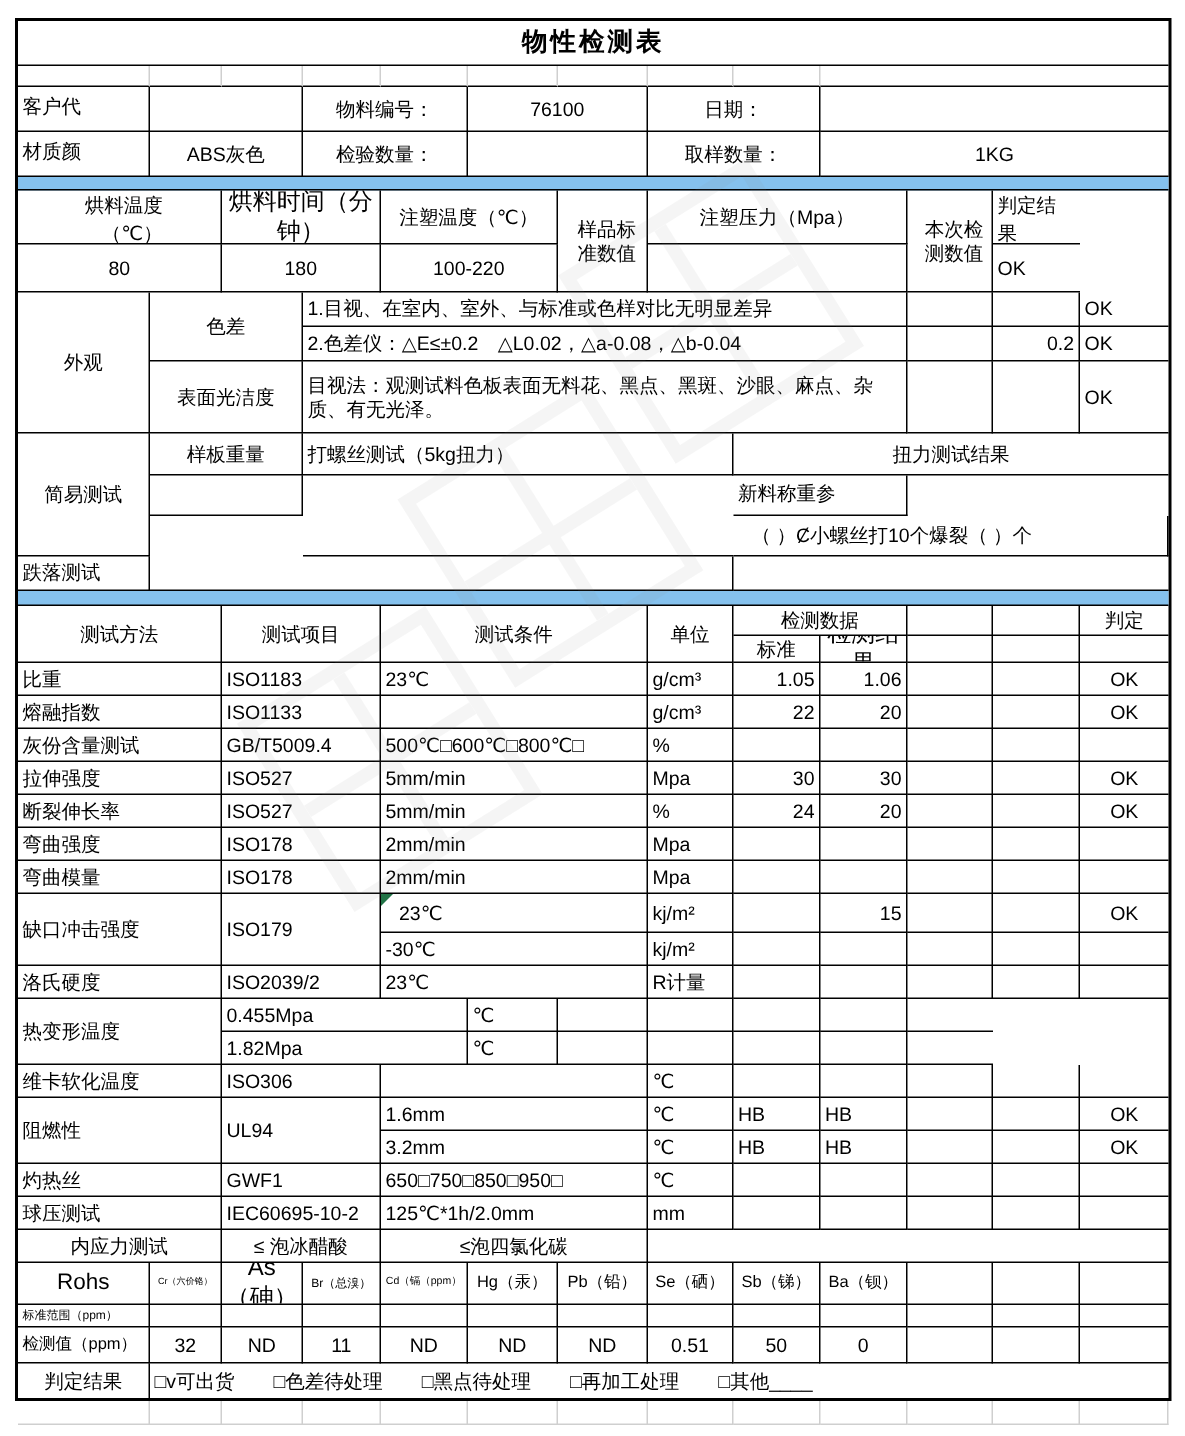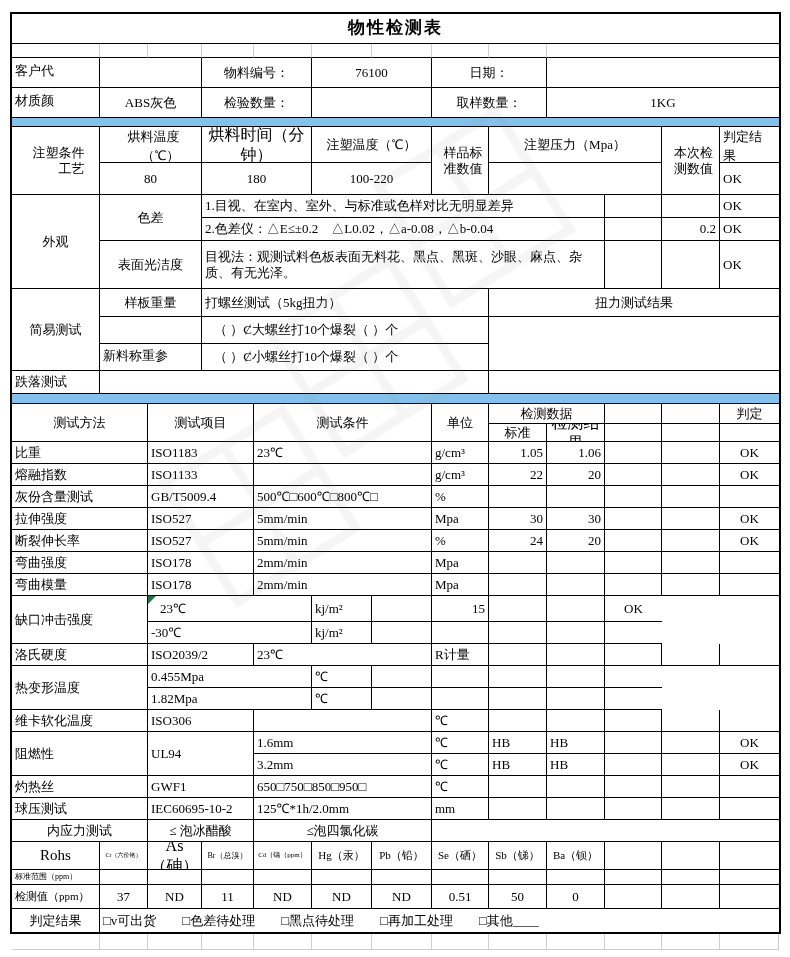--- a/index.html
+++ b/index.html
@@ -6,21 +6,21 @@
     --bar:#85C1ED;
     --flag:#217346;
     --gridline:#CFCFCF;
   }
   html,body{margin:0;padding:0;}
   body{
     width:790px;height:957px;background:#fff;color:#000;
     font-family:"Liberation Sans","DejaVu Sans",sans-serif;
     position:relative;overflow:hidden;
   }
-  .page{padding:12px 13px 0 10px;position:relative;font-family:Liberation Serif, serif;}
+  .page{padding:12px 13px 0 10px;position:relative;}
   .sheet{width:767px;border:2px solid #000;background:#fff;}
   .g{display:grid;grid-template-columns:88px 48px 54px 52px 58px 60px 60px 57px 58px 58px 57px 58px 59px;}
   .c{
     border-right:1px solid #000;border-bottom:1px solid #000;
     padding:0 3px;display:flex;align-items:center;
     font-size:13px;line-height:1.22;overflow:hidden;position:relative;
     white-space:normal;word-break:break-all;
   }
   .last{border-right:none;}
   .nb{border-bottom:none;}
@@ -110,23 +110,20 @@
       <div class="c cs2 ctr">ABS灰色</div>
       <div class="c cs2 ctr">检验数量：</div>
       <div class="c cs2"></div>
       <div class="c cs2 ctr">取样数量：</div>
       <div class="c cs4 last ctr">1KG</div>
     </div>
 
     <div class="bar"></div>
 
     <div class="g molding">
-      <div class="c rs2 ctr">
-          <span class="w58 tc">注塑条件工艺</span>
-        </div>
       <div class="c cs2 ctr tp lh19">
           <span class="w58 tc">烘料温度（℃）</span>
         </div>
       <div class="c cs2 ctr f12">烘料时间（分钟）</div>
       <div class="c cs2 ctr">注塑温度（℃）</div>
       <div class="c rs2 ctr">
           <span class="w45 tc">样品标准数值</span>
         </div>
       <div class="c cs3 ctr">注塑压力（Mpa）</div>
       <div class="c rs2 ctr">
@@ -159,21 +156,20 @@
       <div class="c"></div>
       <div class="c last">OK</div>
     </div>
 
     <div class="g simple">
       <div class="c rs3 ctr">简易测试</div>
       <div class="c cs2 ctr">样板重量</div>
       <div class="c cs5">打螺丝测试（5kg扭力）</div>
       <div class="c cs5 last ctr">扭力测试结果</div>
       <div class="c cs2"></div>
-      <div class="c cs5 ind">（ ）Ȼ大螺丝打10个爆裂（ ）个</div>
       <div class="c cs5 rs2 last"></div>
       <div class="c cs2 clip24">
           <span class="w68">新料称重参数</span>
         </div>
       <div class="c cs5 ind">（ ）Ȼ小螺丝打10个爆裂（ ）个</div>
       <div class="c">跌落测试</div>
       <div class="c cs7"></div>
       <div class="c cs5 last"></div>
     </div>
 
@@ -268,20 +264,21 @@
       <div class="c">Mpa</div>
       <div class="c"></div>
       <div class="c"></div>
       <div class="c"></div>
       <div class="c"></div>
       <div class="c last"></div>
     </div>
 
     <div class="g dblA">
       <div class="c cs2 rs2">缺口冲击强度</div>
+      <div class="c cs2 rs2">ISO179</div>
       <div class="c cs3 ind">
           <span class="flag"></span>
           <span>23℃</span>
         </div>
       <div class="c">kj/m²</div>
       <div class="c"></div>
       <div class="c rt">15</div>
       <div class="c"></div>
       <div class="c"></div>
       <div class="c last ctr">OK</div>
@@ -409,21 +406,21 @@
       <div class="c"></div>
       <div class="c"></div>
       <div class="c"></div>
       <div class="c"></div>
       <div class="c"></div>
       <div class="c"></div>
       <div class="c"></div>
       <div class="c last"></div>
 
       <div class="c f11">检测值（ppm）</div>
-      <div class="c ctr">37</div>
+      <div class="c ctr">32</div>
       <div class="c ctr">ND</div>
       <div class="c ctr">11</div>
       <div class="c ctr">ND</div>
       <div class="c ctr">ND</div>
       <div class="c ctr">ND</div>
       <div class="c ctr">0.51</div>
       <div class="c ctr">50</div>
       <div class="c ctr">0</div>
       <div class="c"></div>
       <div class="c"></div>

